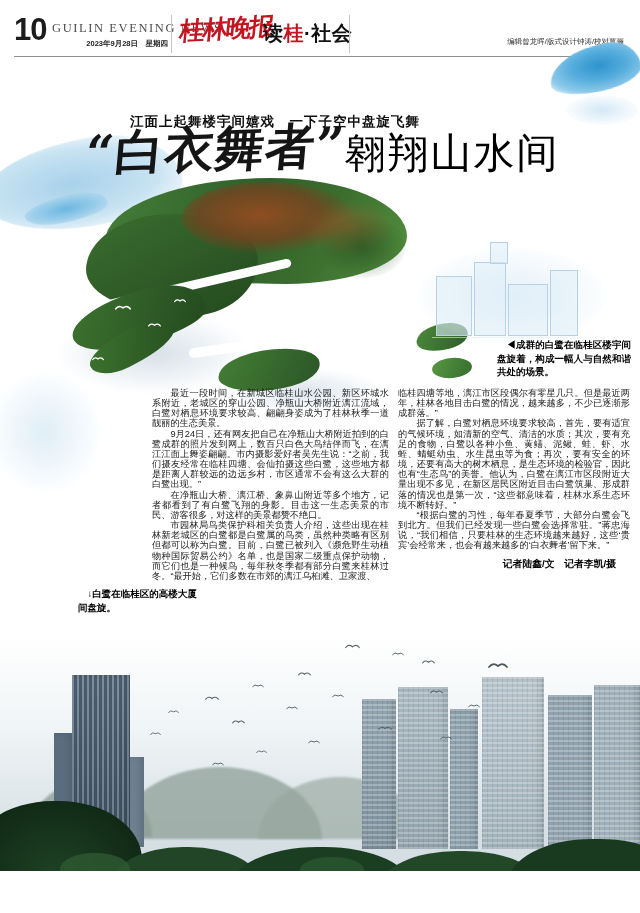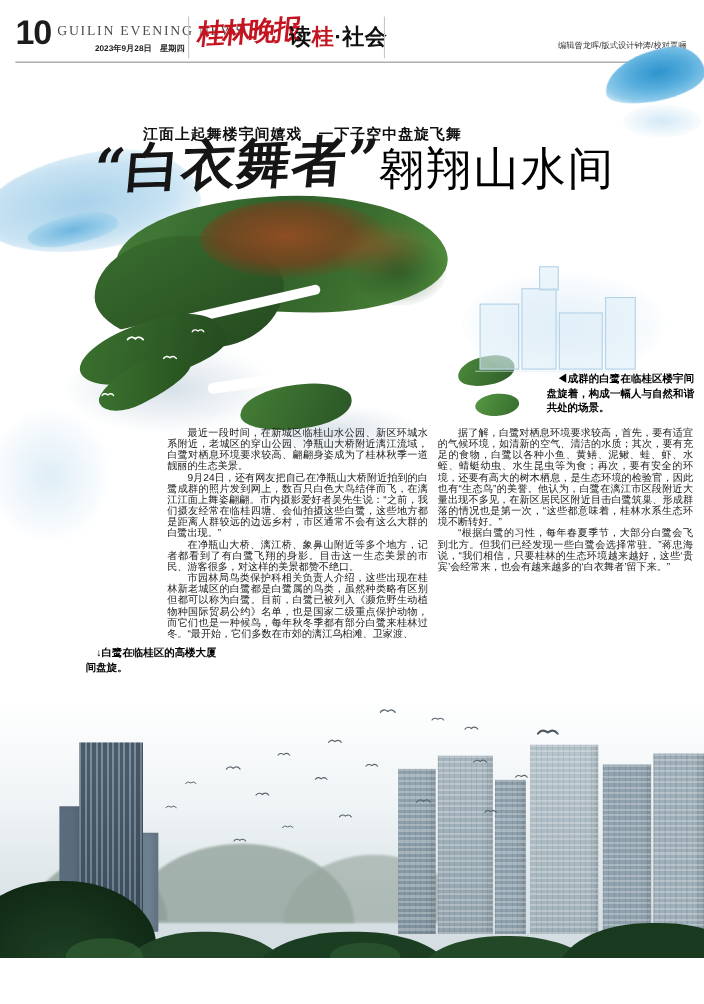--- a/index.html
+++ b/index.html
@@ -176,22 +176,24 @@
 
   <div class="abs right-caption"><span>◀</span><span>成群的白鹭在临桂区楼宇间盘旋着，构成一幅人与自然和谐共处的场景。</span></div>
 
   <div class="abs col col-left">
     <p>最近一段时间，在新城区临桂山水公园、新区环城水系附近，老城区的穿山公园、净瓶山大桥附近漓江流域，白鹭对栖息环境要求较高、翩翩身姿成为了桂林秋季一道靓丽的生态美景。</p>
     <p>9月24日，还有网友把自己在净瓶山大桥附近拍到的白鹭成群的照片发到网上，数百只白色大鸟结伴而飞，在漓江江面上舞姿翩翩。市内摄影爱好者吴先生说：“之前，我们摄友经常在临桂四塘、会仙拍摄这些白鹭，这些地方都是距离人群较远的边远乡村，市区通常不会有这么大群的白鹭出现。”</p>
     <p>在净瓶山大桥、漓江桥、象鼻山附近等多个地方，记者都看到了有白鹭飞翔的身影。目击这一生态美景的市民、游客很多，对这样的美景都赞不绝口。</p>
     <p>市园林局鸟类保护科相关负责人介绍，这些出现在桂林新老城区的白鹭都是白鹭属的鸟类，虽然种类略有区别但都可以称为白鹭。目前，白鹭已被列入《濒危野生动植物种国际贸易公约》名单，也是国家二级重点保护动物，而它们也是一种候鸟，每年秋冬季都有部分白鹭来桂林过冬。“最开始，它们多数在市郊的漓江乌桕滩、卫家渡、</p>
   </div>
   <div class="abs col col-right">
+    <p class="cont">临桂四塘等地，漓江市区段偶尔有零星几只。但是最近两年，桂林各地目击白鹭的情况，越来越多，不少已逐渐形成群落。”</p>
     <p>据了解，白鹭对栖息环境要求较高，首先，要有适宜的气候环境，如清新的空气、清洁的水质；其次，要有充足的食物，白鹭以各种小鱼、黄鳝、泥鳅、蛙、虾、水蛭、蜻蜓幼虫、水生昆虫等为食；再次，要有安全的环境，还要有高大的树木栖息，是生态环境的检验官，因此也有“生态鸟”的美誉。他认为，白鹭在漓江市区段附近大量出现不多见，在新区居民区附近目击白鹭筑巢、形成群落的情况也是第一次，“这些都意味着，桂林水系生态环境不断转好。”</p>
     <p>“根据白鹭的习性，每年春夏季节，大部分白鹭会飞到北方。但我们已经发现一些白鹭会选择常驻。”蒋忠海说，“我们相信，只要桂林的生态环境越来越好，这些‘贵宾’会经常来，也会有越来越多的‘白衣舞者’留下来。”</p>
+    <div class="byline">记者陆鑫/文　记者李凯/摄</div>
   </div>
 
   <div class="abs left-caption"><span>↓</span><span>白鹭在临桂区的高楼大厦间盘旋。</span></div>
 
   <div class="abs photo">
     <div class="abs sky"></div>
 
     <div class="abs mt mt3"></div>
     <div class="abs mt mt1"></div>
     <div class="abs mt mt2"></div>

